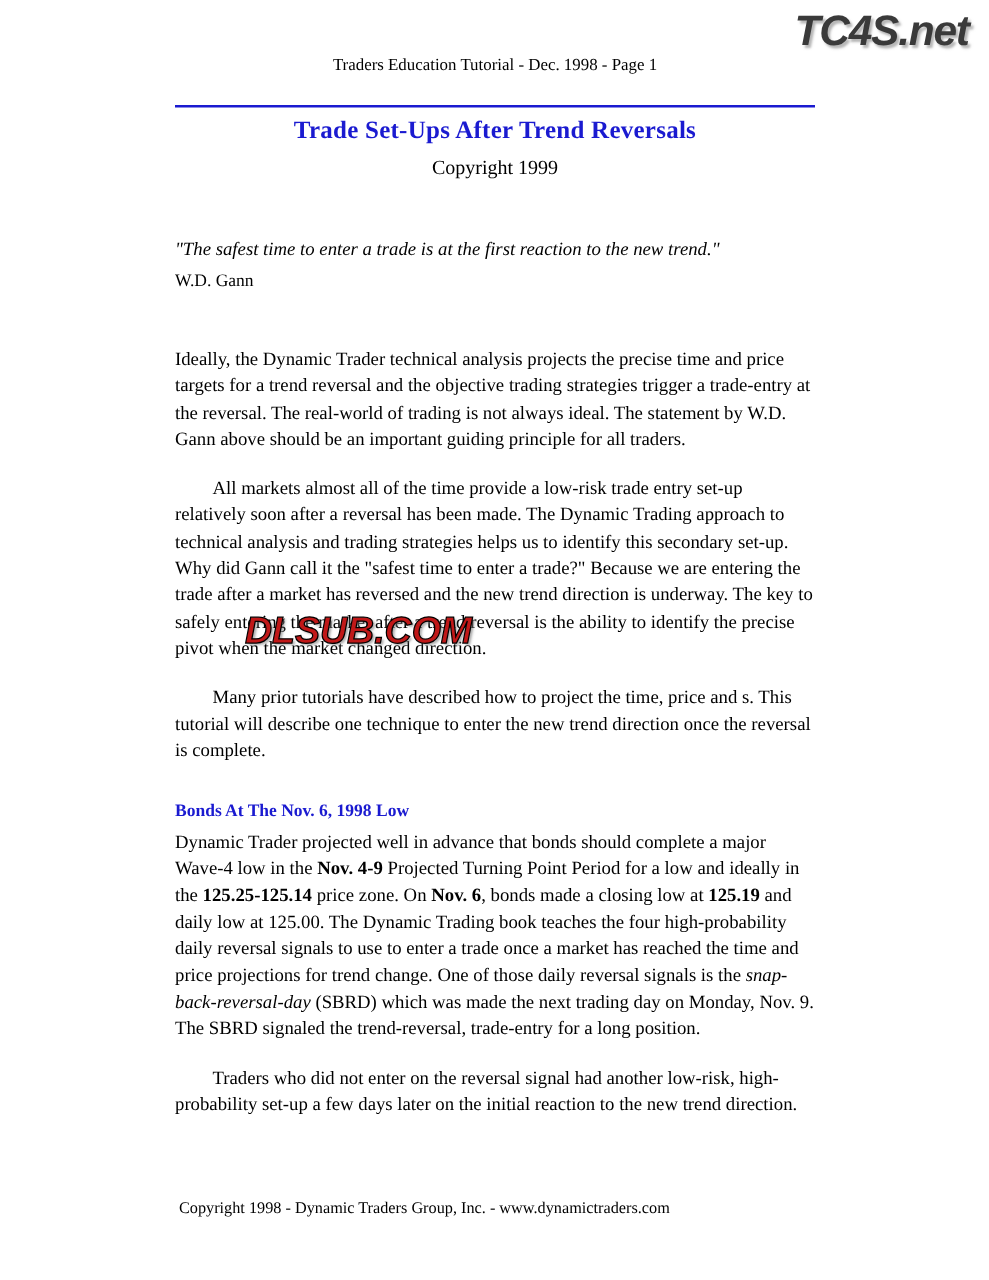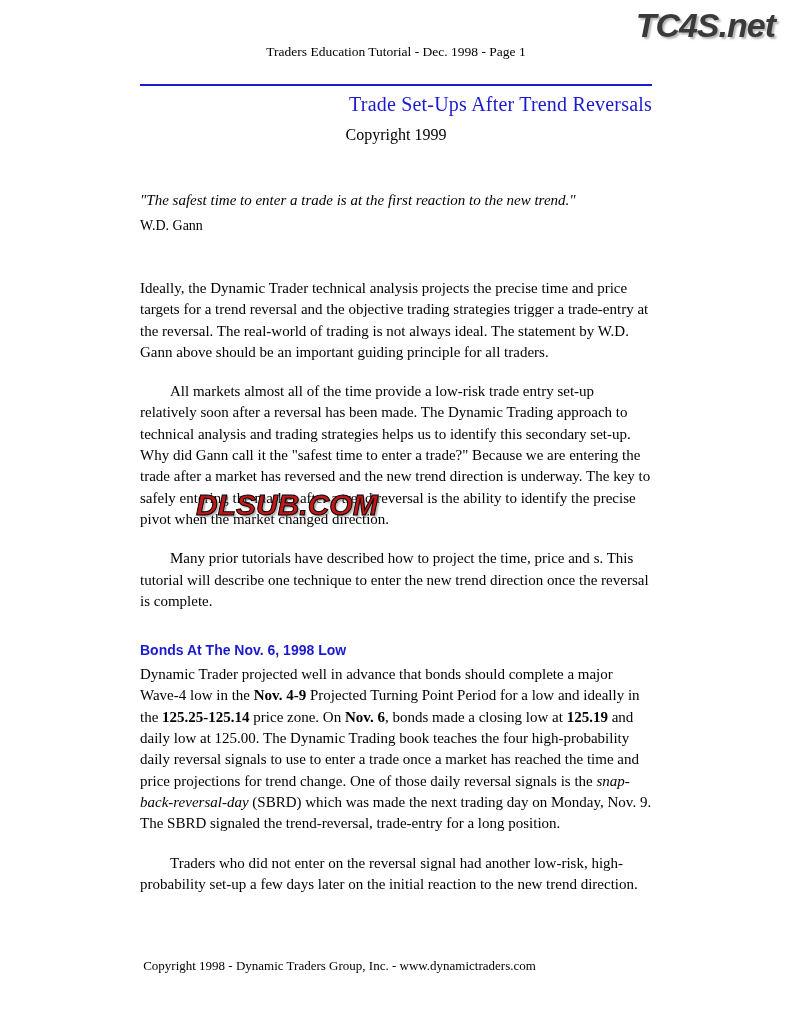--- a/index.html
+++ b/index.html
@@ -68,25 +68,24 @@
   
   .title-block {
     position: absolute;
     top: 93px;
     left: 140px;
     width: 512px;
     text-align: center;
   }
   .doc-title {
     font-size: 20px;
-    font-weight: normal;
+    font-weight: bold;
     color: #1a1ad0;
     margin: 0 0 10px 0;
     letter-spacing: 0.2px;
-    text-align: right;
   }
   .byline {
     font-size: 15.5px;
     margin: 0 0 9px 0;
   }
   .copyright-line {
     font-size: 16px;
     margin: 0;
   }
 
@@ -112,21 +111,21 @@
     margin: 0 0 4px 0;
     text-align: left;
   }
   p.indent {
     text-indent: 30px;
   }
   .gap {
     height: 14px;
   }
   .section-head {
-    font-family: Liberation Sans, sans-serif;
+    font-family: Liberation Serif, serif;
     font-size: 14px;
     font-weight: bold;
     color: #1a1ad0;
     margin: 30px 0 6px 0;
   }
   b.bold { font-weight: bold; }
   i.ital { font-style: italic; }
 
   
   .wm-center {

